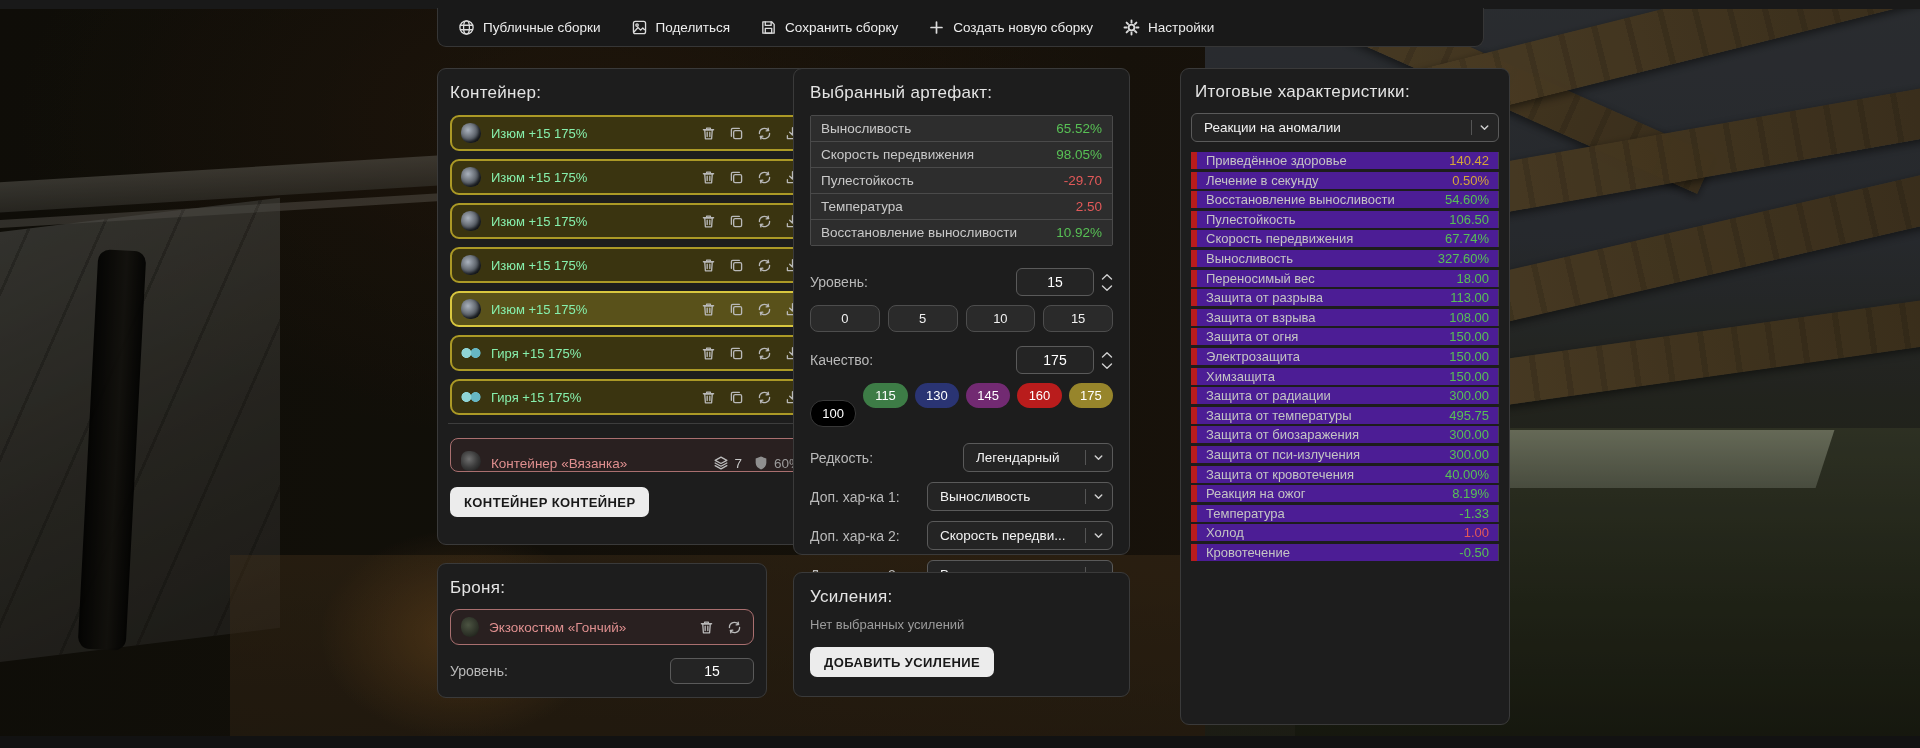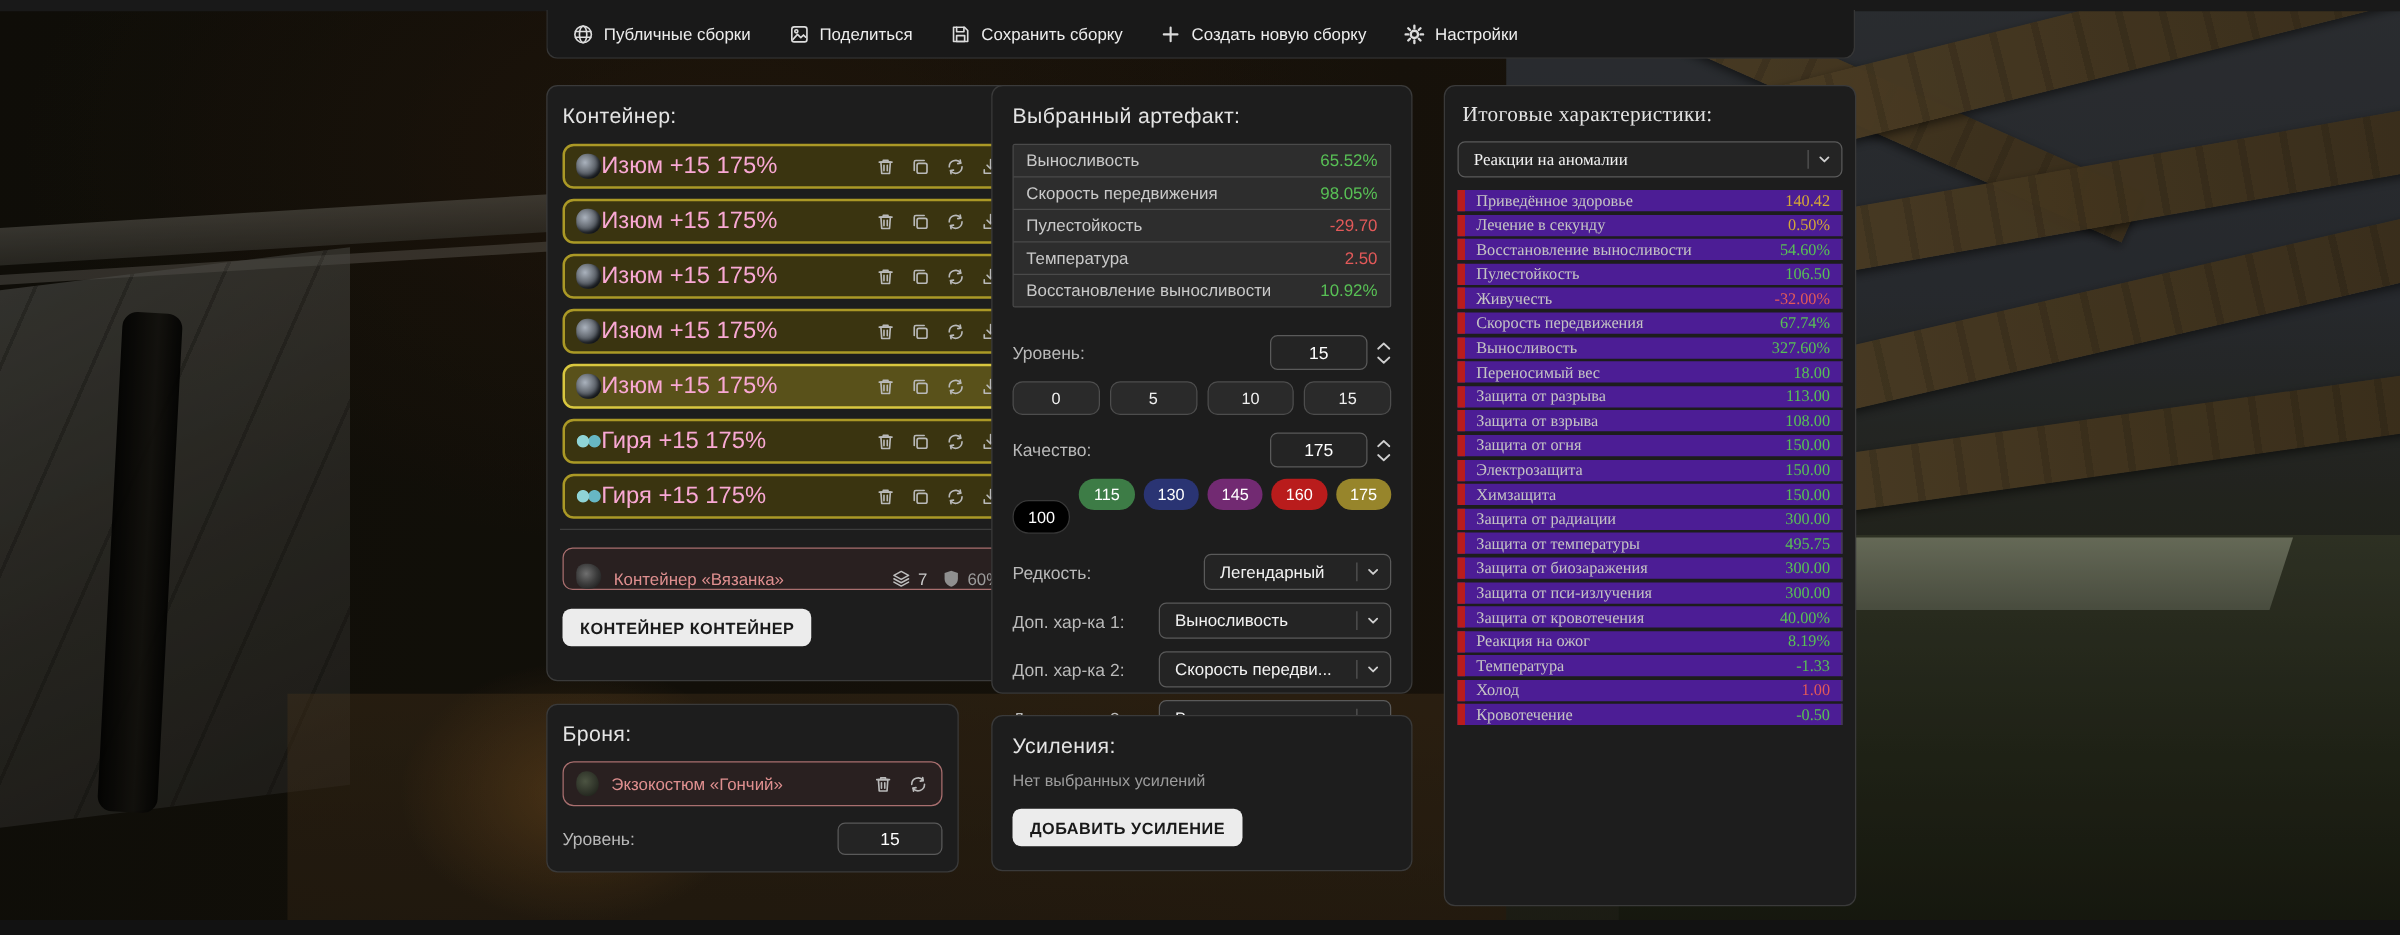--- a/index.html
+++ b/index.html
@@ -61,21 +61,21 @@
   .panel{position:absolute;background:#1d1d1d;border:1px solid #3a3a3a;border-radius:9px;
     box-sizing:border-box;z-index:5;padding:14px 12px;}
   .panel-title{font-size:17px;color:#e4e4e4;font-weight:500;letter-spacing:.3px;}
 
   
   #panel-container{left:437px;top:68px;width:388px;height:477px;}
   .art-list{margin-top:12px;}
   .art-row{display:flex;align-items:center;height:36px;border:2px solid #ab9926;border-radius:9px;
     background:#3a3410;padding:0 9px;margin-bottom:8px;box-sizing:border-box;cursor:pointer;}
   .art-row.selected{background:#59511a;border-color:#d9c73f;}
-  .art-label{color:#f9a8d4;font-size:19px;flex:1;white-space:nowrap;overflow:hidden;}
+  .art-label{color:#86efac;font-size:13px;flex:1;margin-left:10px;white-space:nowrap;overflow:hidden;}
   .row-icons{display:flex;gap:11px;align-items:center;}
   .icon-btn{width:17px;height:17px;color:#b9b9b9;cursor:pointer;display:flex;}
   .art-icon{width:20px;height:20px;flex:0 0 auto;}
   .art-icon.izyum{background:radial-gradient(circle at 35% 35%,#aab2bd 0%,#6a7078 40%,#343a42 72%,#15181c 100%);
     border-radius:46% 54% 52% 48%;box-shadow:inset -2px -2px 3px rgba(0,0,0,.6);}
   .art-icon.girya{background:
     radial-gradient(circle at 27% 50%,#8fd4d6 0 26%,rgba(0,0,0,0) 30%),
     radial-gradient(circle at 73% 50%,#67b7c4 0 26%,rgba(0,0,0,0) 30%);}
   .art-icon.vyazanka{background:radial-gradient(circle at 40% 40%,#6f6f6f 0%,#3d3d3d 48%,#1e1e1e 85%);
     border-radius:40% 60% 55% 45%;}
@@ -134,21 +134,21 @@
   .select .chev{width:13px;height:13px;color:#cfcfcf;flex:0 0 auto;display:flex;}
   .sel-rarity{width:150px;}
   .sel-extra{width:186px;}
   .sel-full{width:100%;margin-top:11px;}
 
   
   #panel-boosts{left:793px;top:572px;width:337px;height:125px;padding:14px 16px;}
   .muted{color:#9c9c9c;font-size:13px;margin-top:10px;}
 
   
-  #panel-totals{left:1155px;top:68px;width:330px;height:657px;padding:13px 10px;font-family:Liberation Serif, serif;}
+  #panel-totals{left:1180px;top:68px;width:330px;height:657px;padding:13px 10px;}
   .tot-list{margin-top:10px;}
   .tot-row{display:flex;justify-content:space-between;align-items:center;background:#4c1d95;
     height:17px;padding:0 9px;font-size:13px;color:#c4c4c4;margin-bottom:2.6px;
     border-left:6px solid #b91c1c;border-right:1px solid #444;}
 </style>
 </head>
 <body>
 
 <div class="bg">
   <div class="bg-base"></div>
@@ -659,24 +659,20 @@
       </div>
     <div class="tot-row">
         <span>Восстановление выносливости</span>
         <span class="v-green">54.60%</span>
       </div>
     <div class="tot-row">
         <span>Пулестойкость</span>
         <span class="v-green">106.50</span>
       </div>
     <div class="tot-row">
-        <span>Живучесть</span>
-        <span class="v-red">-32.00%</span>
-      </div>
-    <div class="tot-row">
         <span>Скорость передвижения</span>
         <span class="v-green">67.74%</span>
       </div>
     <div class="tot-row">
         <span>Выносливость</span>
         <span class="v-green">327.60%</span>
       </div>
     <div class="tot-row">
         <span>Переносимый вес</span>
         <span class="v-green">18.00</span>

